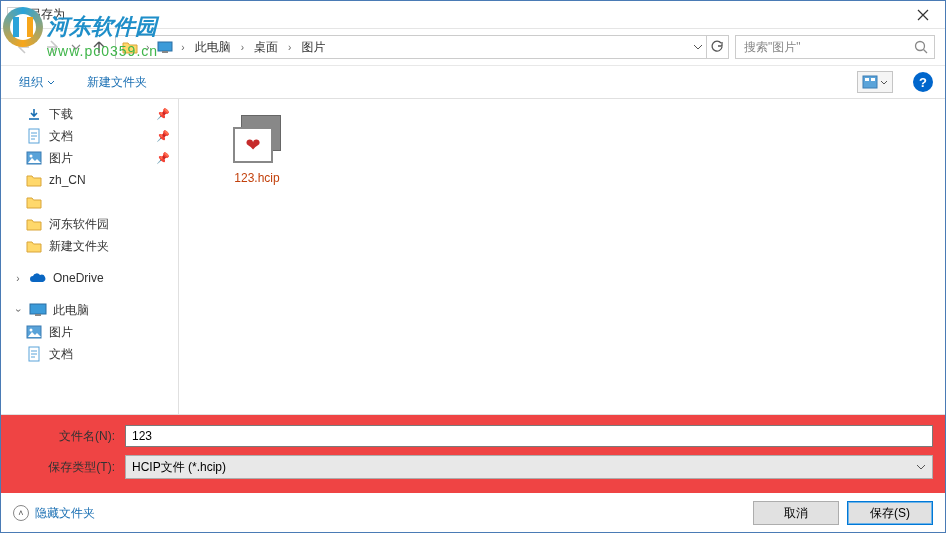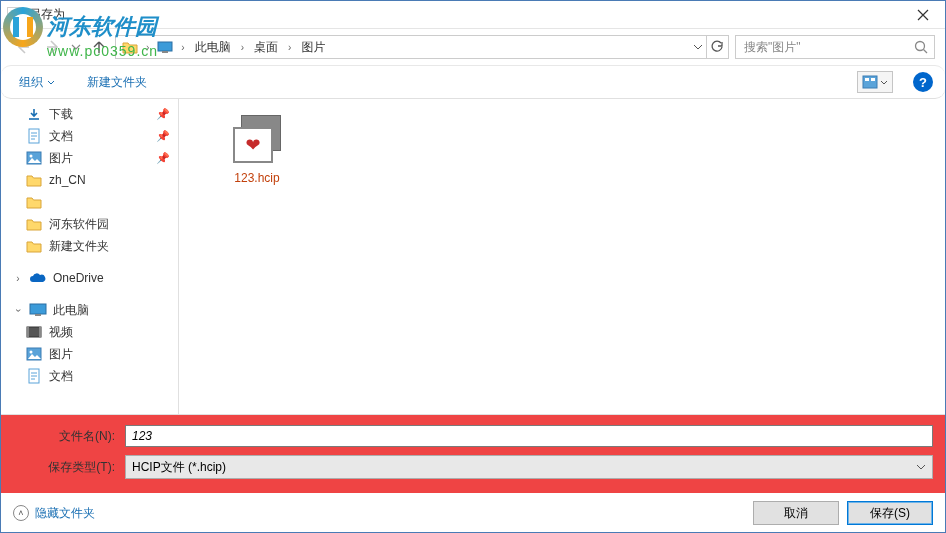--- a/index.html
+++ b/index.html
@@ -32,21 +32,21 @@
 .pathbox .foldericon { width: 16px; height: 14px; display: inline-block; }
 .pathbox .thispc { width: 16px; height: 12px; display: inline-block; }
 .pathbox .dd { position: absolute; right: 22px; top: 0; bottom: 0; width: 18px; display: flex; align-items: center; justify-content: center; border-left: 1px solid transparent; }
 .pathbox .refresh { position: absolute; right: 2px; top: 0; bottom: 0; width: 20px; display: flex; align-items: center; justify-content: center; border-left: 1px solid #ccc; }
 
 .searchbox { width: 200px; height: 24px; border: 1px solid #ccc; position: relative; display: flex; align-items: center; }
 .searchbox input { border: none; outline: none; width: 100%; padding: 0 26px 0 8px; height: 100%; font-size: 12px; color: #333; }
 .searchbox input::placeholder { color: #888; }
 .searchbox .sicon { position: absolute; right: 6px; top: 4px; }
 
-.toolbar { height: 34px; border-top: 1px solid #e8e8e8; border-bottom: 1px solid #e0e0e0; background: #fff; display: flex; align-items: center; padding: 0 12px; gap: 20px; border-radius: 10px; }
+.toolbar { height: 34px; border-top: 1px solid #e8e8e8; border-bottom: 1px solid #e0e0e0; background: #fff; display: flex; align-items: center; padding: 0 12px; gap: 20px; }
 .toolbar .tbtn { color: #1a6fb3; padding: 4px 6px; display: flex; align-items: center; gap: 4px; }
 .toolbar .spacer { flex: 1; }
 .toolbar .viewbtn { display: flex; align-items: center; gap: 2px; padding: 3px 4px; border: 1px solid #c5c5c5; background: #f5f5f5; }
 .toolbar .helpbtn { width: 20px; height: 20px; border-radius: 50%; background: #0066cc; color: #fff; display: flex; align-items: center; justify-content: center; font-weight: bold; font-size: 13px; }
 
 .mainarea { display: flex; height: 315px; gap: 19px; }
 .sidebar { width: 178px; border-right: 1px solid #e0e0e0; overflow-y: auto; padding: 4px 0; position: relative; }
 .sidebar::-webkit-scrollbar { width: 16px; }
 .sidebar::-webkit-scrollbar-track { background: #f0f0f0; }
 .sidebar::-webkit-scrollbar-thumb { background: #c0c0c0; }
@@ -61,21 +61,21 @@
 .fileitem { width: 90px; display: flex; flex-direction: column; align-items: center; gap: 6px; }
 .fileicon { width: 60px; height: 52px; position: relative; }
 .fileicon .back { position: absolute; width: 40px; height: 36px; background: #888; right: 6px; top: 2px; border: 1px solid #666; }
 .fileicon .front { position: absolute; width: 40px; height: 36px; background: #fff; left: 6px; bottom: 2px; border: 2px solid #888; display: flex; align-items: center; justify-content: center; }
 .fileicon .heart { font-size: 18px; color: #c52b2b; }
 .filelabel { color: #c2410c; text-align: center; }
 
 .bottomform { border-top: 1px solid #e0e0e0; padding: 10px 12px 6px; background: #ef4444; }
 .formrow { display: flex; align-items: center; margin-bottom: 8px; gap: 4px; }
 .formrow .flabel { width: 108px; text-align: right; padding-right: 6px; color: #333; }
-.formrow .finput { flex: 1; height: 22px; border: 1px solid #7a7a7a; padding: 0 6px; font-size: 12px; outline: none; font-style: italic; }
+.formrow .finput { flex: 1; height: 22px; border: 1px solid #7a7a7a; padding: 0 6px; font-size: 12px; outline: none; }
 .fselect { flex: 1; height: 24px; border: 1px solid #adadad; background: #e8e8e8; padding: 0 6px; display: flex; align-items: center; justify-content: space-between; }
 
 .footer { display: flex; align-items: center; padding: 8px 12px 12px; background: #fff; }
 .footer .hidefold { display: flex; align-items: center; gap: 6px; color: #1a6fb3; }
 .footer .hidefold .chev { width: 16px; height: 16px; border: 1px solid #888; border-radius: 50%; display: flex; align-items: center; justify-content: center; font-size: 9px; color: #555; }
 .footer .spacer { flex: 1; }
 .footer .btn { min-width: 86px; height: 24px; border: 1px solid #adadad; background: #e1e1e1; display: flex; align-items: center; justify-content: center; margin-left: 8px; }
 .footer .btn.primary { border: 1px solid #0078d7; box-shadow: inset 0 0 0 1px #6fb4e8; }
 
 svg { display: block; }
@@ -279,30 +279,20 @@
           <svg width="18" height="14">
             <rect x="1" y="1" width="16" height="10" fill="#3c9bd9" stroke="#2a6fa3"></rect>
             <rect x="6" y="11" width="6" height="2" fill="#888"></rect>
           </svg>
         </span>
       <span class="tlabel">此电脑</span>
     </div>
     <div class="treeitem">
       <span class="ticon">
           <svg width="16" height="14">
-            <rect x="1" y="2" width="14" height="10" fill="#555" stroke="#333"></rect>
-            <rect x="1" y="2" width="2" height="10" fill="#888"></rect>
-            <rect x="13" y="2" width="2" height="10" fill="#888"></rect>
-          </svg>
-        </span>
-      <span class="tlabel">视频</span>
-    </div>
-    <div class="treeitem">
-      <span class="ticon">
-          <svg width="16" height="14">
             <rect x="1" y="1" width="14" height="12" fill="#5aa3d9" stroke="#3a7db3"></rect>
             <circle cx="5" cy="5" r="1.5" fill="#fff"></circle>
             <path d="M2 12 l4 -5 l3 3 l2 -2 l4 4 z" fill="#fff"></path>
           </svg>
         </span>
       <span class="tlabel">图片</span>
     </div>
     <div class="treeitem">
       <span class="ticon">
           <svg width="14" height="16">

